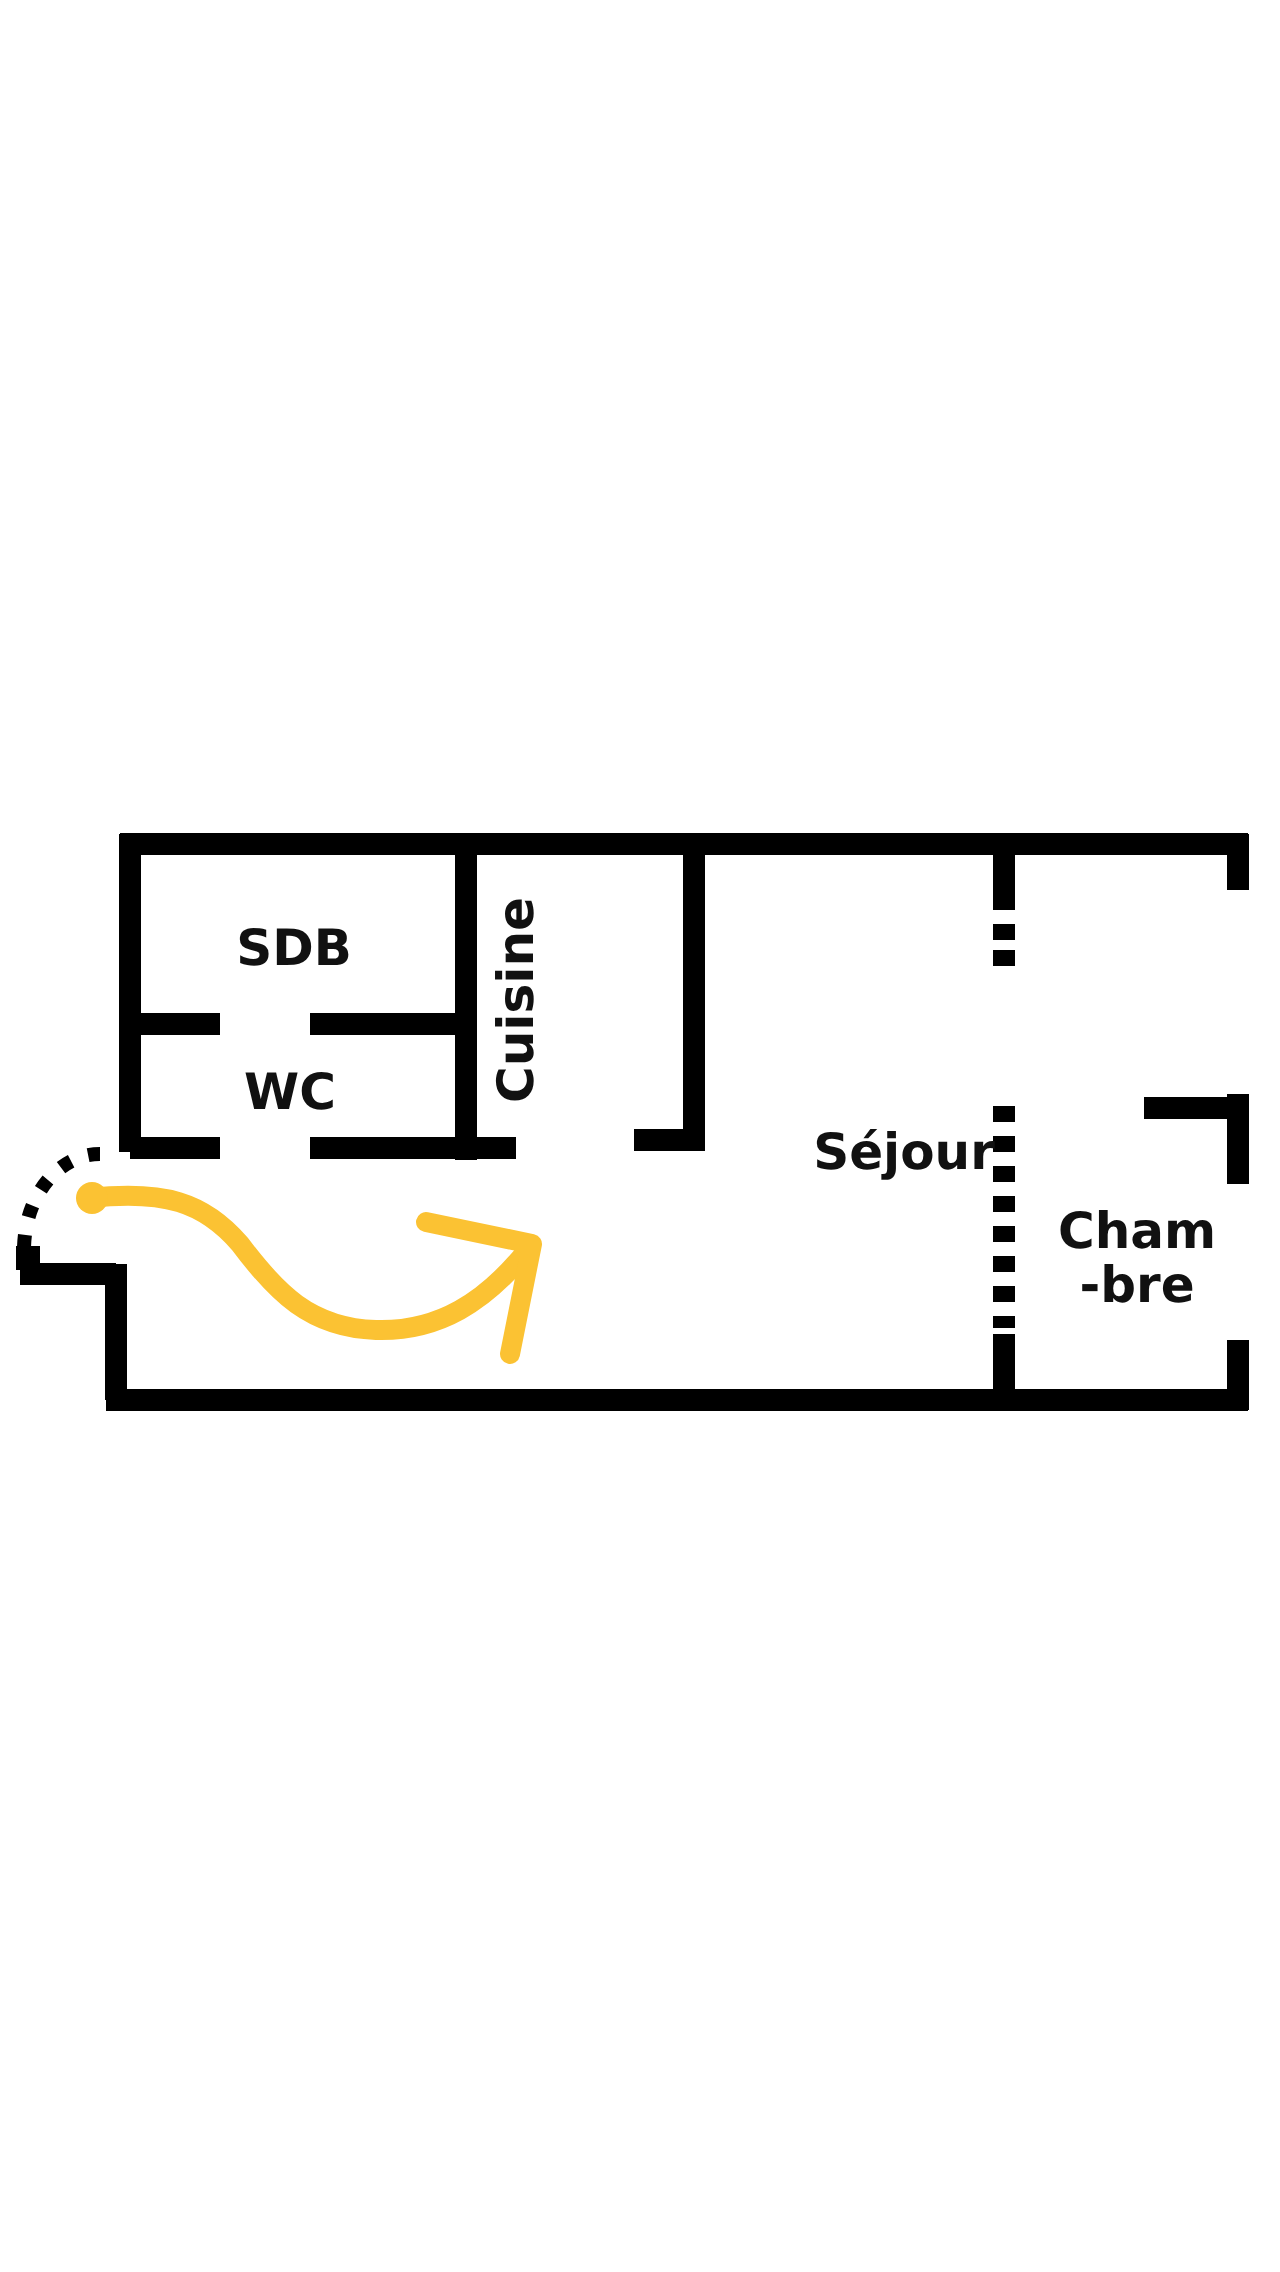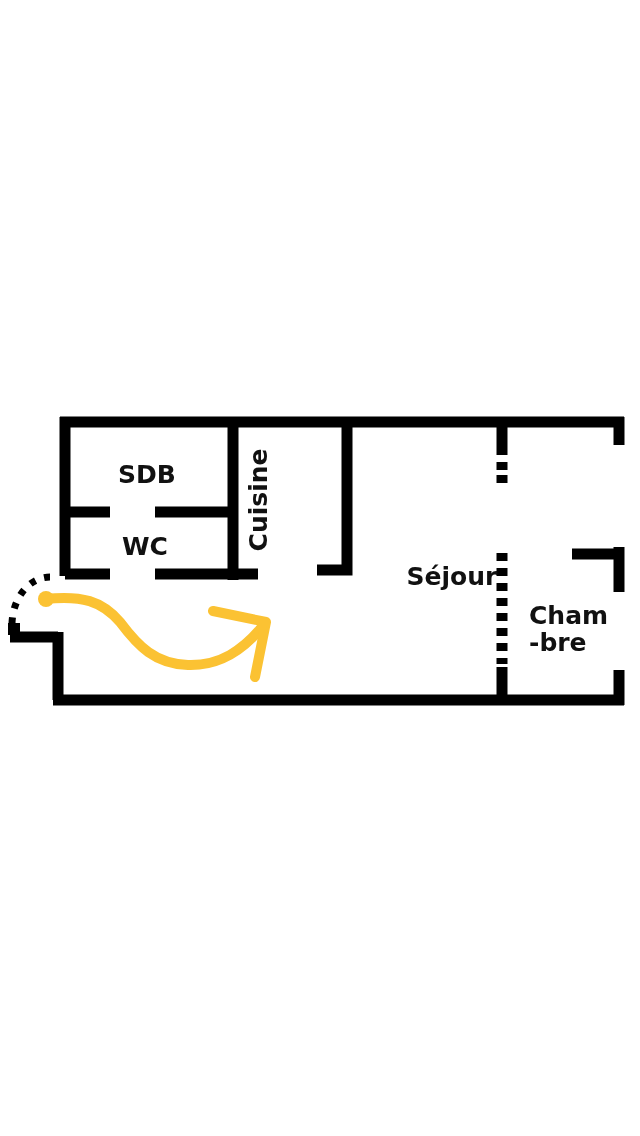--- a/index.html
+++ b/index.html
@@ -29,21 +29,21 @@
     font-weight: 700;
     color: #111111;
     white-space: nowrap;
     letter-spacing: 0px;
   }
   .room-label.vertical {
     transform: translate(-50%, -50%) rotate(-90deg);
   }
   .room-label.two-line {
     transform: none;
-    text-align: left;
+    text-align: center;
     line-height: 27px;
   }
 </style>
 </head>
 <body>
 
 <div class="canvas">
 
   <svg class="plan-svg" width="640" height="1136" viewBox="0 0 640 1136">
 

